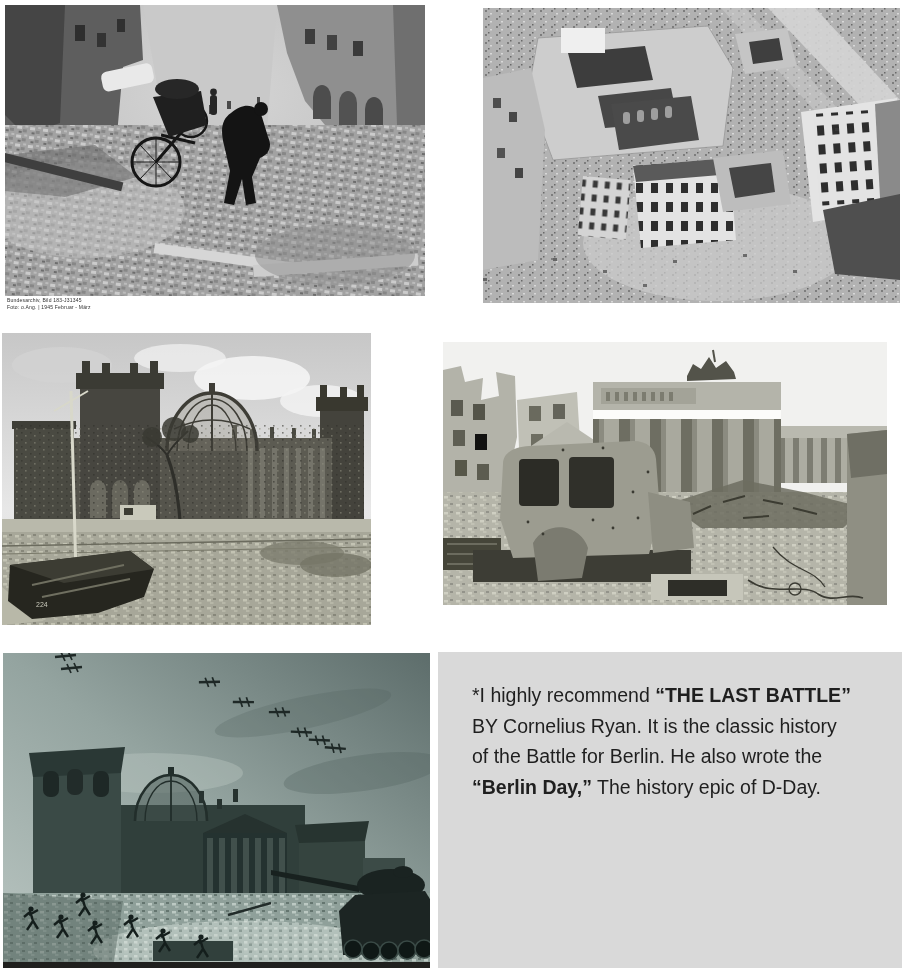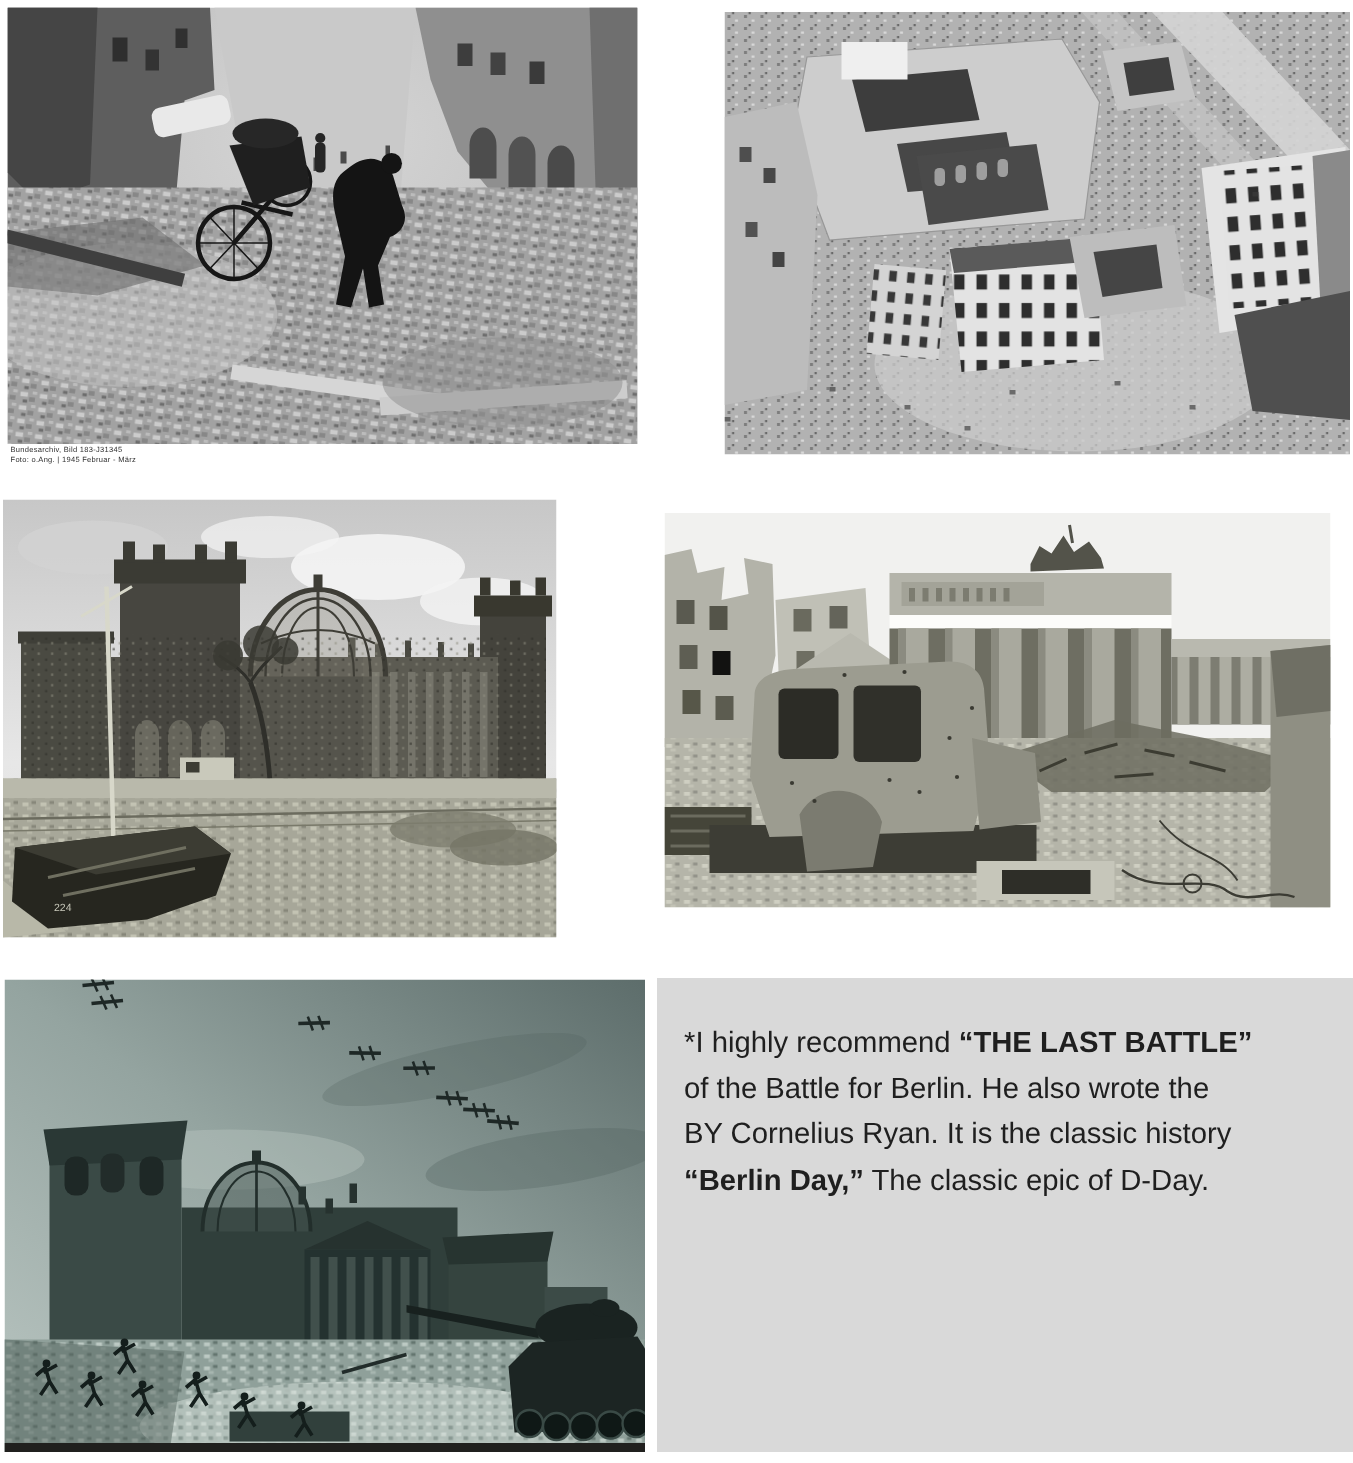--- a/index.html
+++ b/index.html
@@ -3,21 +3,21 @@
 <meta charset="utf-8">
 <style>
   html,body{margin:0;padding:0;background:#ffffff;}
   .canvas{position:relative;width:902px;height:975px;background:#ffffff;overflow:hidden;
           font-family:"Liberation Sans",sans-serif;}
   figure.photo{margin:0;position:absolute;line-height:0;}
   figure.photo svg{display:block;}
   .archive-caption{position:absolute;left:7px;top:297px;font-size:5px;line-height:6.5px;
           color:#2e2e2e;letter-spacing:0.2px;white-space:nowrap;}
   .note-box{position:absolute;left:438px;top:652px;width:464px;height:316px;
-          background:#d9d9d9;box-sizing:border-box;padding:28px 14px 0 18px;}
+          background:#d9d9d9;box-sizing:border-box;padding:28px 14px 0 34px;}
   .note-line{font-size:19.5px;line-height:30.5px;color:#1f1f1f;white-space:nowrap;}
   .note-line .b{font-weight:bold;}
 </style>
 </head>
 <body>
 
 <div class="canvas">
 
   <figure class="photo" style="left:5px;top:5px;">
     <svg width="420" height="291" viewBox="0 0 420 291">
@@ -493,18 +493,18 @@
         <use href="#e-sol" x="160" y="292"></use>
         <use href="#e-sol" x="198" y="298"></use>
         <use href="#e-sol" x="80" y="256"></use>
       </g>
       <rect x="0" y="309" width="427" height="6" fill="#20201e"></rect>
     </svg>
   </figure>
 
   <div class="note-box">
     <div class="note-line"><span>*I highly recommend </span><span class="b">“THE LAST BATTLE”</span></div>
+    <div class="note-line"><span>BY Cornelius Ryan. It is the classic history</span></div>
     <div class="note-line"><span>of the Battle for Berlin. He also wrote the</span></div>
-    <div class="note-line"><span>BY Cornelius Ryan. It is the classic history</span></div>
-    <div class="note-line"><span class="b">“Berlin Day,”</span><span> The classic epic of D-Day.</span></div>
+    <div class="note-line"><span class="b">“Berlin Day,”</span><span> The history epic of D-Day.</span></div>
   </div>
 
 </div>
 
 </body></html>

